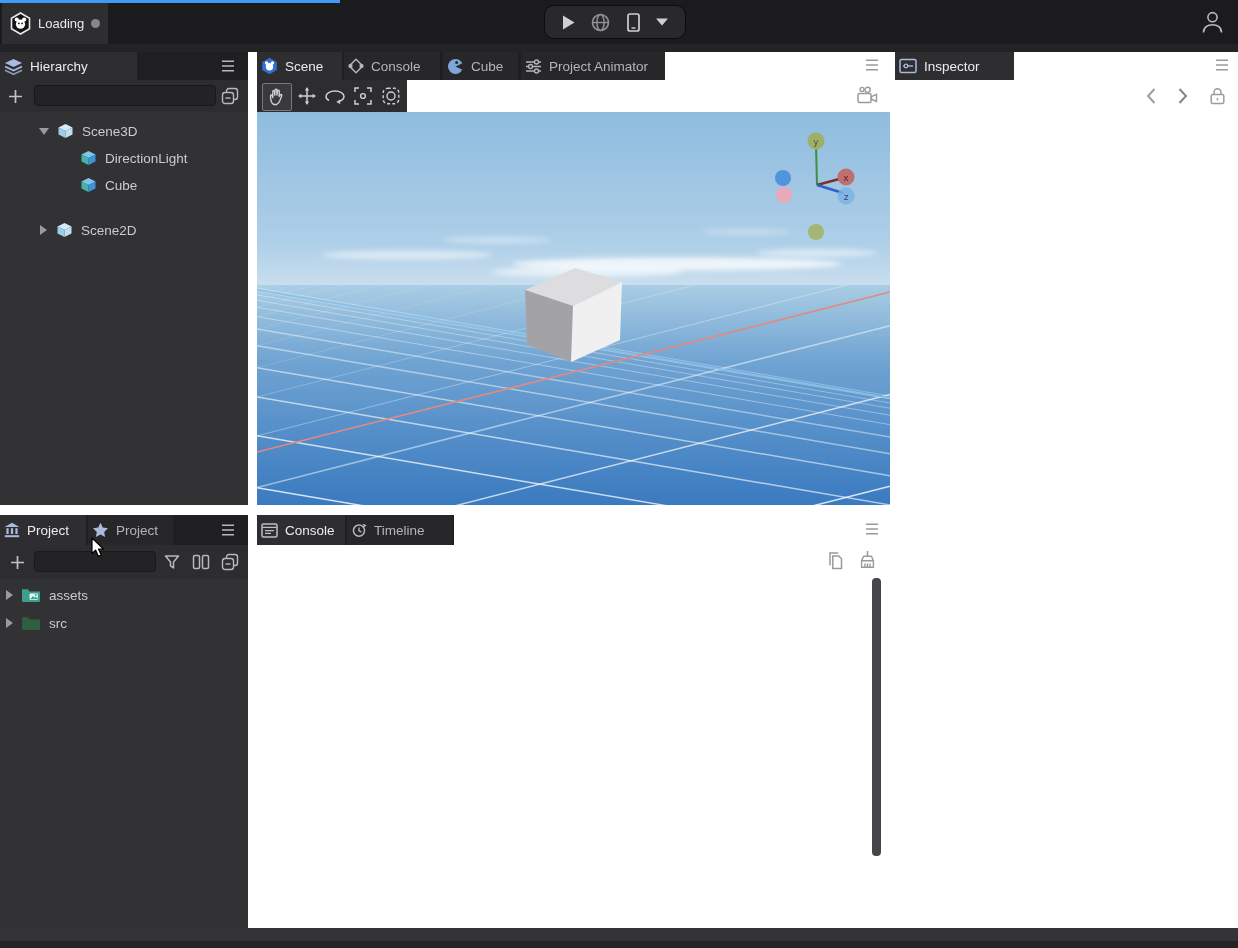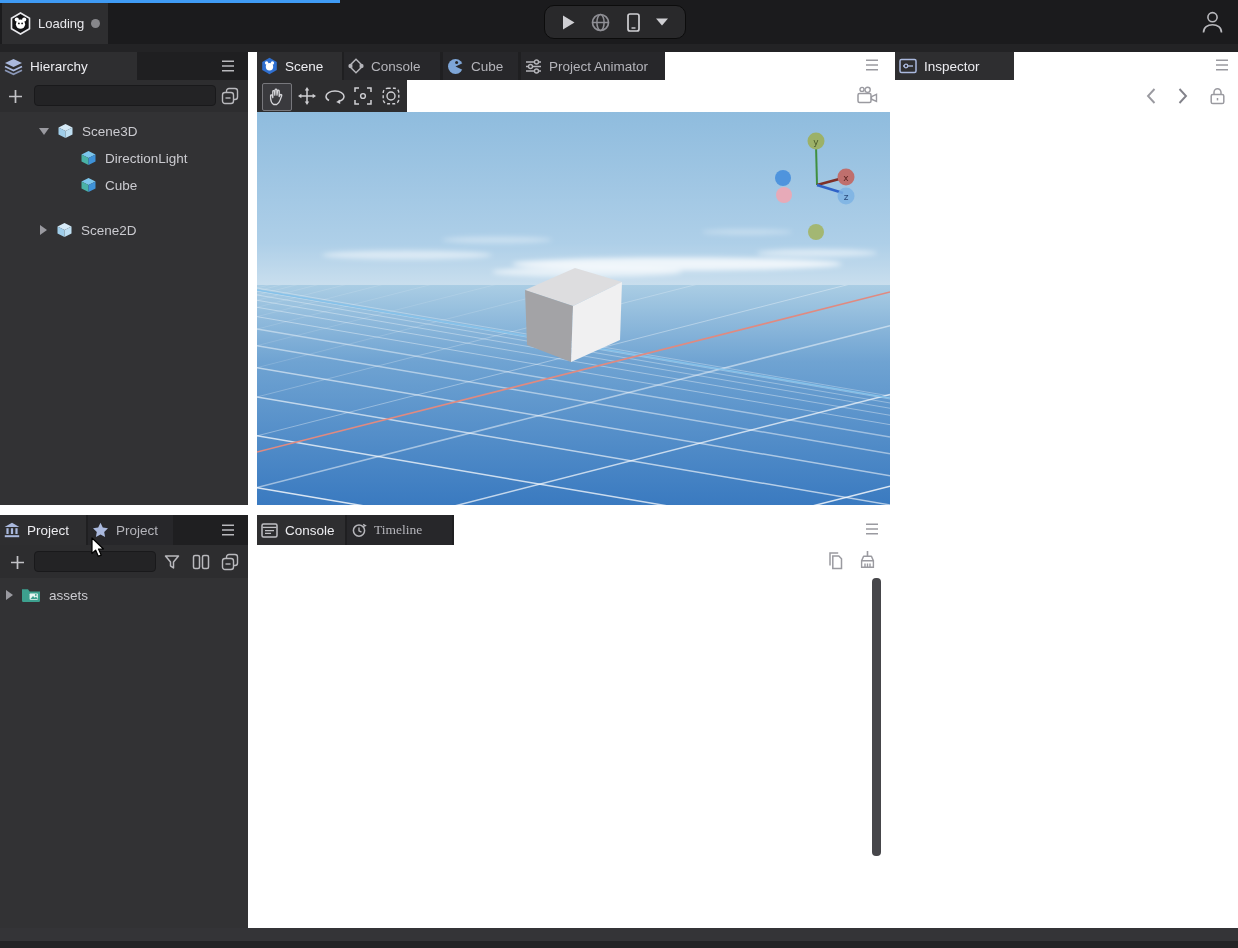--- a/index.html
+++ b/index.html
@@ -445,32 +445,39 @@
     <div class="trow" style="top:4px;">
       <span class="caret right" style="margin-left:6px;"></span>
       <svg style="margin-left:8px;" width="20" height="16" viewBox="0 0 20 16">
         <path d="M1 2.2h6l1.6 2.2H19v9.4a1.2 1.2 0 0 1-1.2 1.2H2.2A1.2 1.2 0 0 1 1 13.8z" fill="#3da08e"></path>
         <rect x="8.6" y="6.4" width="8.2" height="6.4" rx="0.8" fill="#eaf6f3"></rect>
         <path d="M9.4 12l2.6-3 1.7 1.8 1.3-1.3 1.8 2.5z" fill="#3da08e"></path>
         <circle cx="14.8" cy="8" r="0.9" fill="#3da08e"></circle>
         </svg>
       <span class="lbl">assets</span>
     </div>
+    <div class="trow" style="top:32px;">
+      <span class="caret right" style="margin-left:6px;"></span>
+      <svg style="margin-left:8px;" width="20" height="16" viewBox="0 0 20 16">
+        <path d="M1 2.2h6l1.6 2.2H19v9.4a1.2 1.2 0 0 1-1.2 1.2H2.2A1.2 1.2 0 0 1 1 13.8z" fill="#2e5f40"></path>
+        </svg>
+      <span class="lbl">src</span>
+    </div>
   </div>
 
   <div class="abs tabrow" style="left:257px;top:515px;width:197px;height:30px;">
     <div class="tab active" style="left:0;width:88px;">
       <svg width="17" height="15" viewBox="0 0 17 15">
         <rect x="1" y="1" width="15" height="13" rx="1.5" fill="none" stroke="#c0c0c4" stroke-width="1.5"></rect>
         <path d="M1.5 4.4h14" stroke="#c0c0c4" stroke-width="1.3"></path>
         <path d="M4 7.6h9M4 10.4h6" stroke="#c0c0c4" stroke-width="1.3"></path>
         </svg>
       <span class="lbl">Console</span>
     </div>
-    <div class="tab" style="left:90px;width:105px;font-family:Liberation Serif, serif;">
+    <div class="tab" style="left:90px;width:105px;">
       <svg width="16" height="16" viewBox="0 0 16 16">
         <circle cx="8" cy="8.6" r="5.6" fill="none" stroke="#b5b5ba" stroke-width="1.5"></circle>
         <path d="M8 5.4v3.4l2.5 1.3" fill="none" stroke="#b5b5ba" stroke-width="1.4"></path>
         <path d="M12.2 2.2l2.2 1.4-2.4 1" fill="none" stroke="#b5b5ba" stroke-width="1.3"></path>
         </svg>
       <span class="lbl">Timeline</span>
     </div>
   </div>
   <div class="abs iconbtn ghost" style="left:864px;top:522px;width:16px;height:14px;">
     <svg width="14" height="12" viewBox="0 0 14 12">

